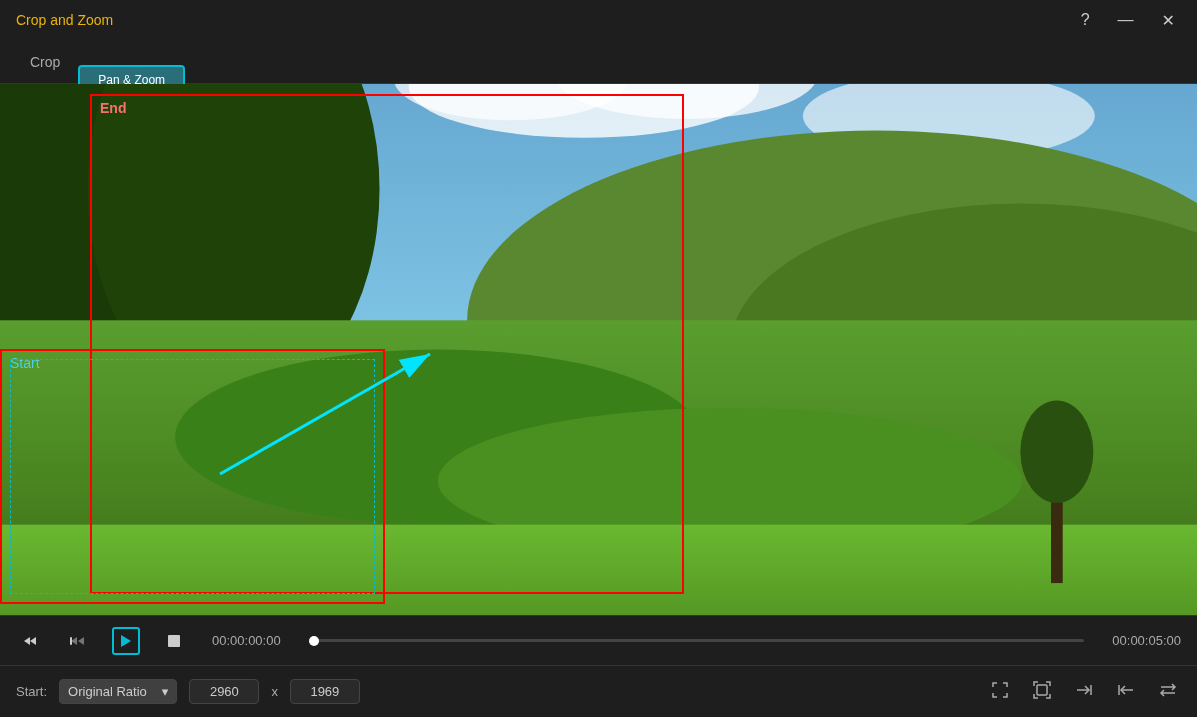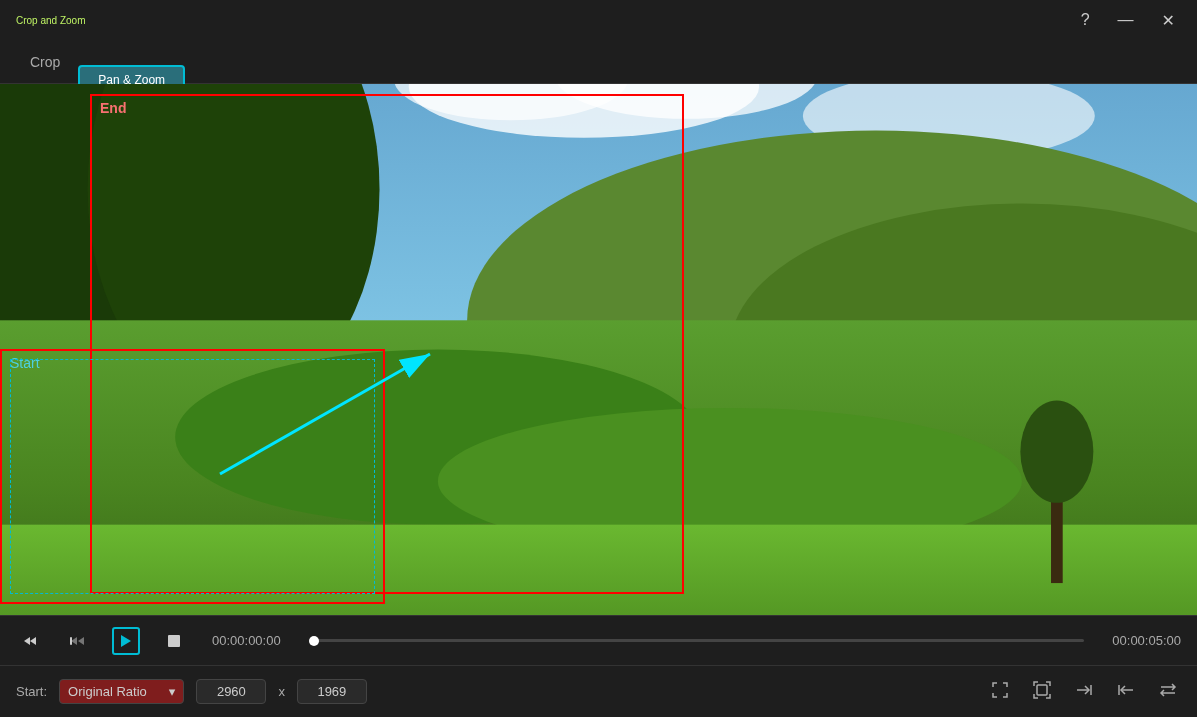--- a/index.html
+++ b/index.html
@@ -16,22 +16,22 @@
     
     .title-bar {
       display: flex;
       align-items: center;
       justify-content: space-between;
       padding: 0 16px;
       height: 40px;
       background: #1e1e1e;
     }
     .title-bar-left {
-      font-size: 10px;
-      color: #bef264;
+      font-size: 14px;
+      color: #eab308;
       font-weight: 500;
     }
     .title-bar-right {
       display: flex;
       align-items: center;
       gap: 16px;
     }
     .title-btn {
       background: none;
       border: none;
@@ -241,28 +241,28 @@
       border-top: 1px solid #333;
       gap: 12px;
     }
     .ratio-label {
       font-size: 13px;
       color: #aaa;
     }
     .ratio-select {
       display: flex;
       align-items: center;
-      background: #7f1d1d;
+      background: #404040;
       border: 1px solid #444;
       border-radius: 4px;
       padding: 4px 8px;
       font-size: 13px;
       color: #ccc;
       cursor: pointer;
-      gap: 22px;
+      gap: 15px;
     }
     .ratio-num-input {
       background: #2a2a2a;
       border: 1px solid #444;
       border-radius: 4px;
       padding: 4px 8px;
       font-size: 13px;
       color: #ccc;
       width: 70px;
       text-align: center;

